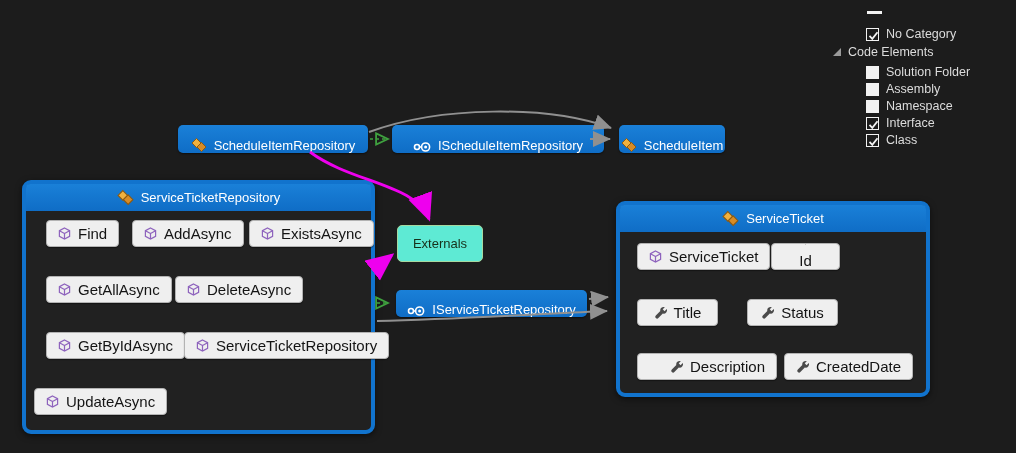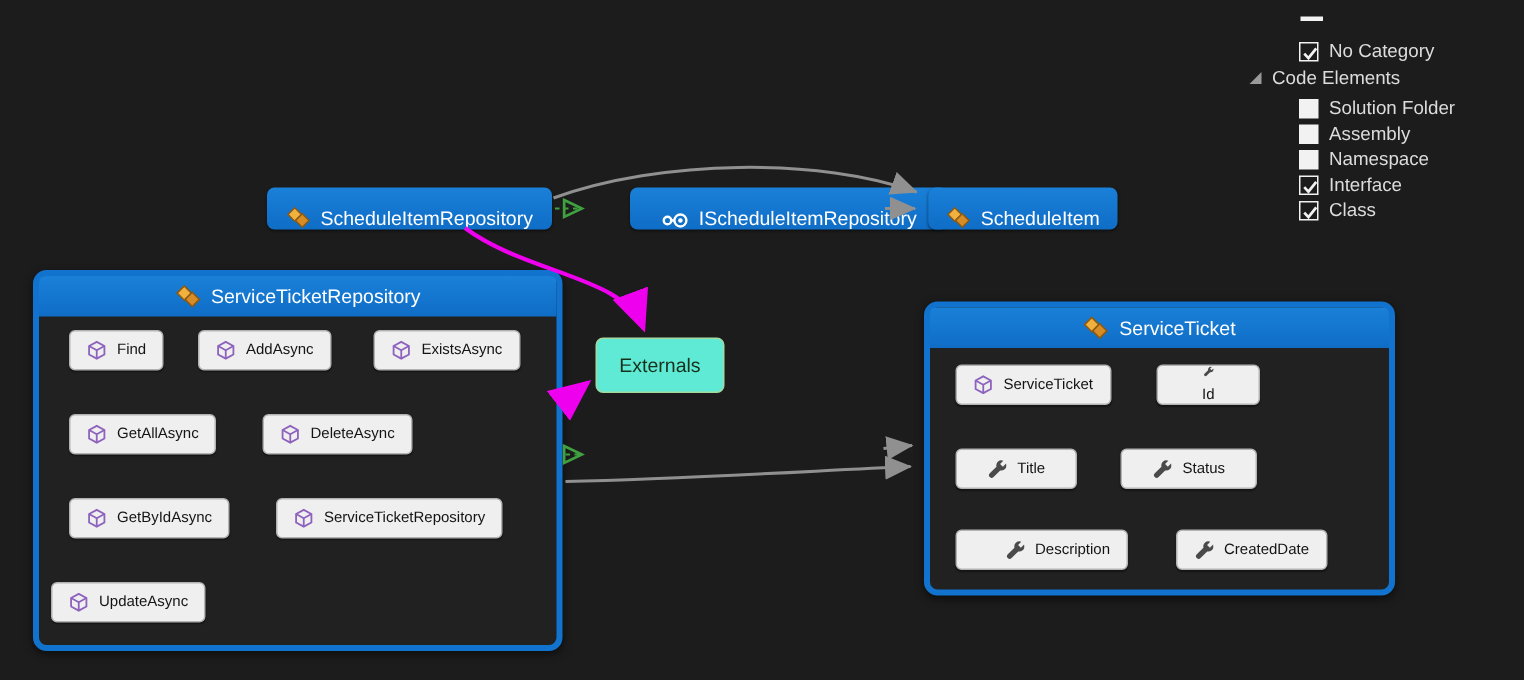--- a/index.html
+++ b/index.html
@@ -31,21 +31,21 @@
   .group-header{
     height:27px;background:linear-gradient(#1a80d8,#0f6dc6);
     border-radius:4px 4px 0 0;
     display:flex;align-items:center;justify-content:center;gap:7px;
     color:#fff;font-size:13px;
   }
   .member{
     position:absolute;height:27px;box-sizing:border-box;border-radius:4px;
     background:#efefef;border:1px solid #b3b3b3;
     display:inline-flex;align-items:center;gap:7px;padding:0 11px;
-    color:#141414;font-size:10px;white-space:nowrap;
+    color:#141414;font-size:15px;white-space:nowrap;
     box-shadow:0 1px 1px rgba(0,0,0,.4);
   }
   
   .legend-row{
     position:absolute;height:16px;display:flex;align-items:center;gap:7px;
     color:#dcdcdc;font-size:12.5px;white-space:nowrap;
   }
   .cb{width:13px;height:13px;box-sizing:border-box;flex:0 0 auto;}
   .cb.unchecked{background:#f2f2f2;}
   .cb.checked{background:transparent;border:1px solid #f2f2f2;position:relative;}
@@ -86,38 +86,44 @@
     </defs>
   </svg>
 
   <div class="node" style="left:178px;top:125px;width:190px;">
     <svg width="16" height="16" viewBox="0 0 16 16">
         <use href="#ic-class"></use>
       </svg>
     <span class="lbl">ScheduleItemRepository</span>
   </div>
 
-  <div class="node" style="left:420px;top:125px;width:212px;">
+  <div class="node" style="left:392px;top:125px;width:212px;">
     <svg width="18" height="12" viewBox="0 0 18 12">
         <use href="#ic-interface"></use>
       </svg>
     <span class="lbl">IScheduleItemRepository</span>
   </div>
 
-  <div class="node" style="left:619px;top:125px;width:126px;">
+  <div class="node" style="left:619px;top:125px;width:106px;">
     <svg width="16" height="16" viewBox="0 0 16 16">
         <use href="#ic-class"></use>
       </svg>
     <span class="lbl">ScheduleItem</span>
   </div>
 
   <div class="externals" style="left:397px;top:225px;width:86px;">
     <span>Externals</span>
   </div>
 
+  <div class="node" style="left:396px;top:290px;width:191px;height:27px;">
+    <svg width="18" height="12" viewBox="0 0 18 12">
+        <use href="#ic-interface"></use>
+      </svg>
+    <span class="lbl">IServiceTicketRepository</span>
+  </div>
 
   <div class="group" style="left:22px;top:180px;width:353px;height:254px;">
     <div class="group-header">
       <svg width="17" height="17" viewBox="0 0 16 16">
           <use href="#ic-class"></use>
         </svg>
       <span>ServiceTicketRepository</span>
     </div>
     <div class="member" style="left:20px;top:36px;">
       <svg width="13" height="13" viewBox="0 0 14 14">

